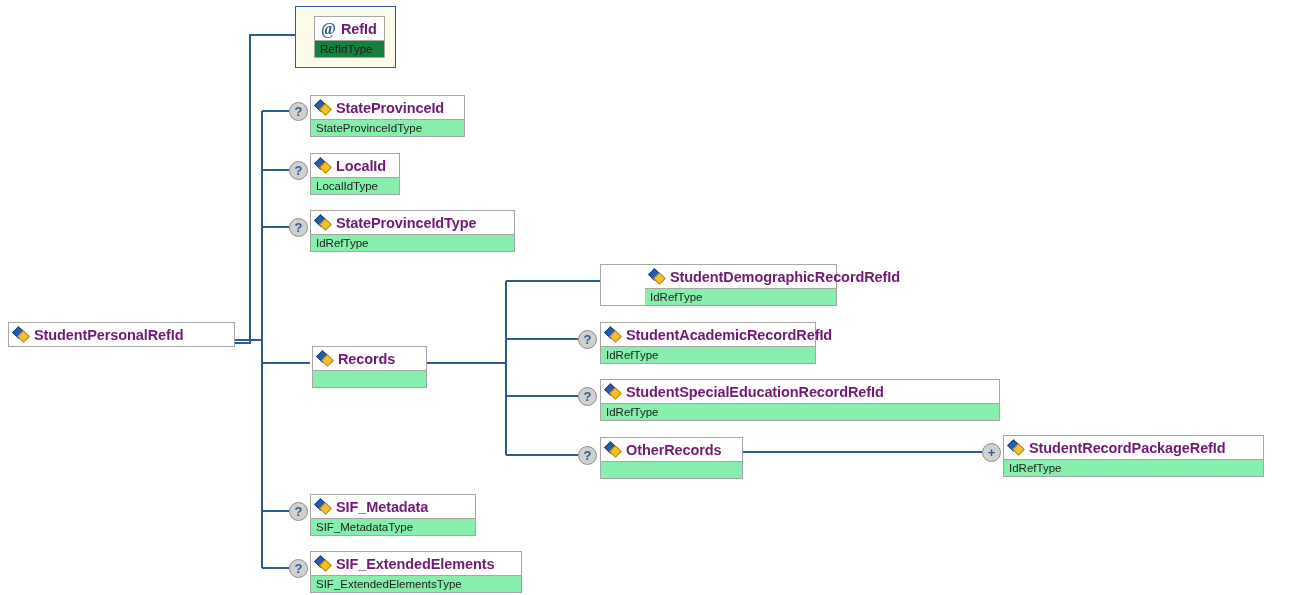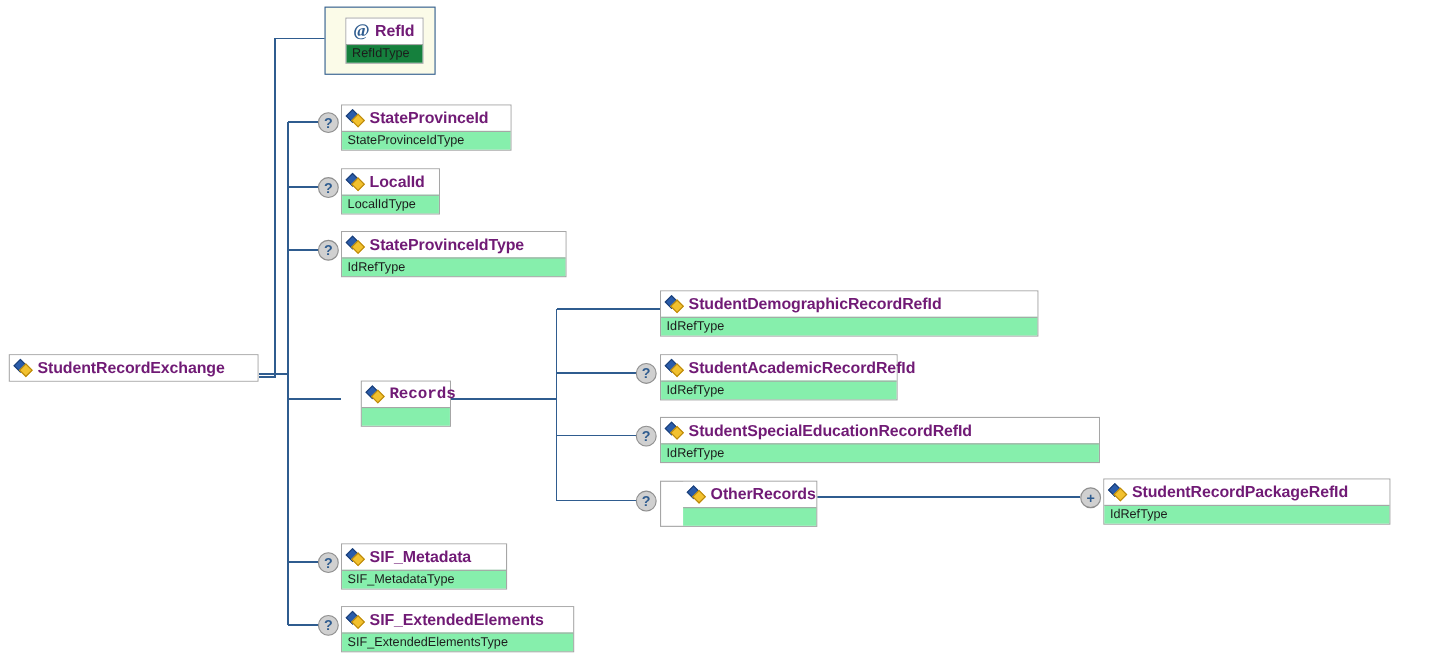--- a/index.html
+++ b/index.html
@@ -153,21 +153,21 @@
       <path d="M743,452 L982,452"></path>
     </g>
   </svg>
 
   <div class="node" style="left:8px; top:322px; width:227px;">
     <div class="name-row">
       <span class="el-icon">
           <i class="b"></i>
           <i class="y"></i>
         </span>
-      <span class="name-txt">StudentRecordExchange</span>
+      <span class="name-txt">StudentPersonalRefId</span>
     </div>
   </div>
 
   <div class="node attribute" style="left:295px; top:6px; width:101px;">
     <div class="inner">
       <div class="name-row">
         <span class="at-icon">@</span>
         <span class="name-txt">RefId</span>
       </div>
       <div class="type-row">
@@ -211,35 +211,35 @@
           <i class="b"></i>
           <i class="y"></i>
         </span>
       <span class="name-txt">StateProvinceIdType</span>
     </div>
     <div class="type-row">
       <span class="type-txt">IdRefType</span>
     </div>
   </div>
 
-  <div class="node" style="left:328px; top:346px; width:82px;font-family:Liberation Mono, monospace;">
+  <div class="node" style="left:312px; top:346px; width:115px;">
     <div class="name-row">
       <span class="el-icon">
           <i class="b"></i>
           <i class="y"></i>
         </span>
       <span class="name-txt">Records</span>
     </div>
     <div class="type-row">
       <span class="type-txt"></span>
     </div>
   </div>
 
   <div class="marker" style="left:289px; top:502px;">?</div>
-  <div class="node" style="left:310px; top:494px; width:151px;">
+  <div class="node" style="left:310px; top:494px; width:166px;">
     <div class="name-row">
       <span class="el-icon">
           <i class="b"></i>
           <i class="y"></i>
         </span>
       <span class="name-txt">SIF_Metadata</span>
     </div>
     <div class="type-row">
       <span class="type-txt">SIF_MetadataType</span>
     </div>
@@ -252,21 +252,21 @@
           <i class="b"></i>
           <i class="y"></i>
         </span>
       <span class="name-txt">SIF_ExtendedElements</span>
     </div>
     <div class="type-row">
       <span class="type-txt">SIF_ExtendedElementsType</span>
     </div>
   </div>
 
-  <div class="node" style="left:600px; top:264px; width:344px;">
+  <div class="node" style="left:600px; top:264px; width:237px;padding-left:44px;">
     <div class="name-row">
       <span class="el-icon">
           <i class="b"></i>
           <i class="y"></i>
         </span>
       <span class="name-txt">StudentDemographicRecordRefId</span>
     </div>
     <div class="type-row">
       <span class="type-txt">IdRefType</span>
     </div>
@@ -294,21 +294,21 @@
           <i class="y"></i>
         </span>
       <span class="name-txt">StudentSpecialEducationRecordRefId</span>
     </div>
     <div class="type-row">
       <span class="type-txt">IdRefType</span>
     </div>
   </div>
 
   <div class="marker" style="left:578px; top:446px;">?</div>
-  <div class="node" style="left:600px; top:437px; width:143px;padding-left:20px;">
+  <div class="node" style="left:600px; top:437px; width:143px;">
     <div class="name-row">
       <span class="el-icon">
           <i class="b"></i>
           <i class="y"></i>
         </span>
       <span class="name-txt">OtherRecords</span>
     </div>
     <div class="type-row">
       <span class="type-txt"></span>
     </div>

